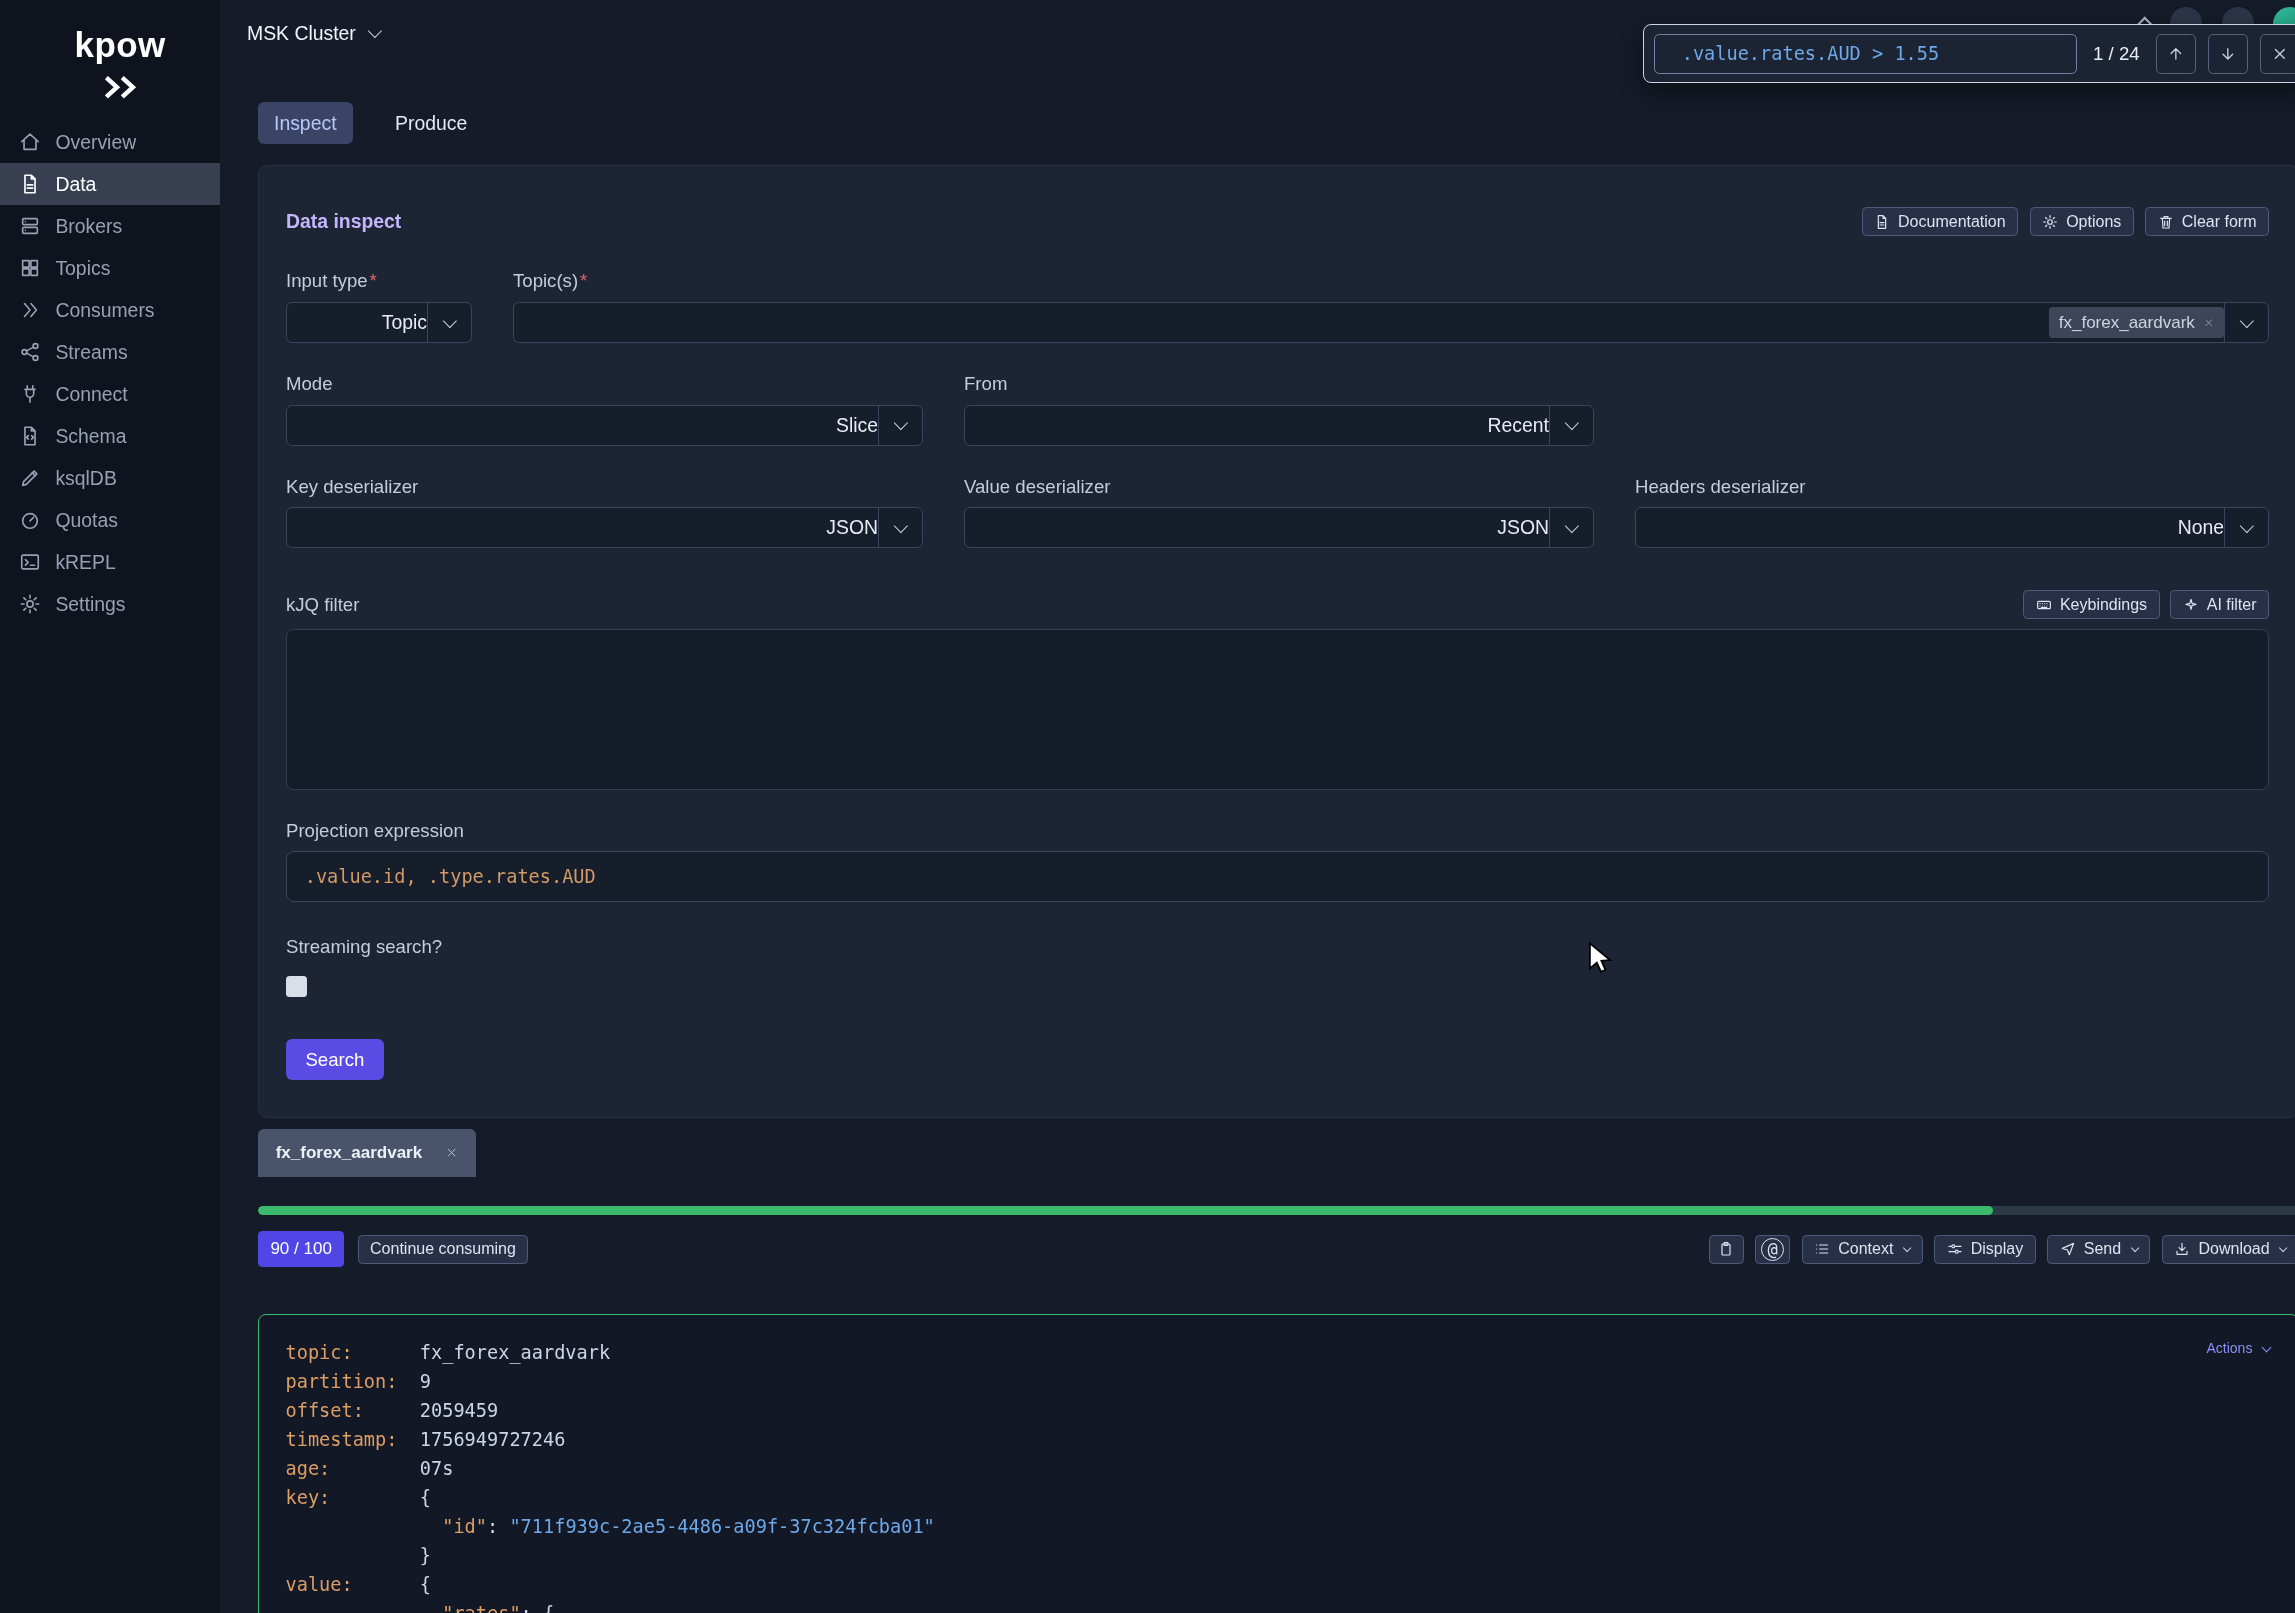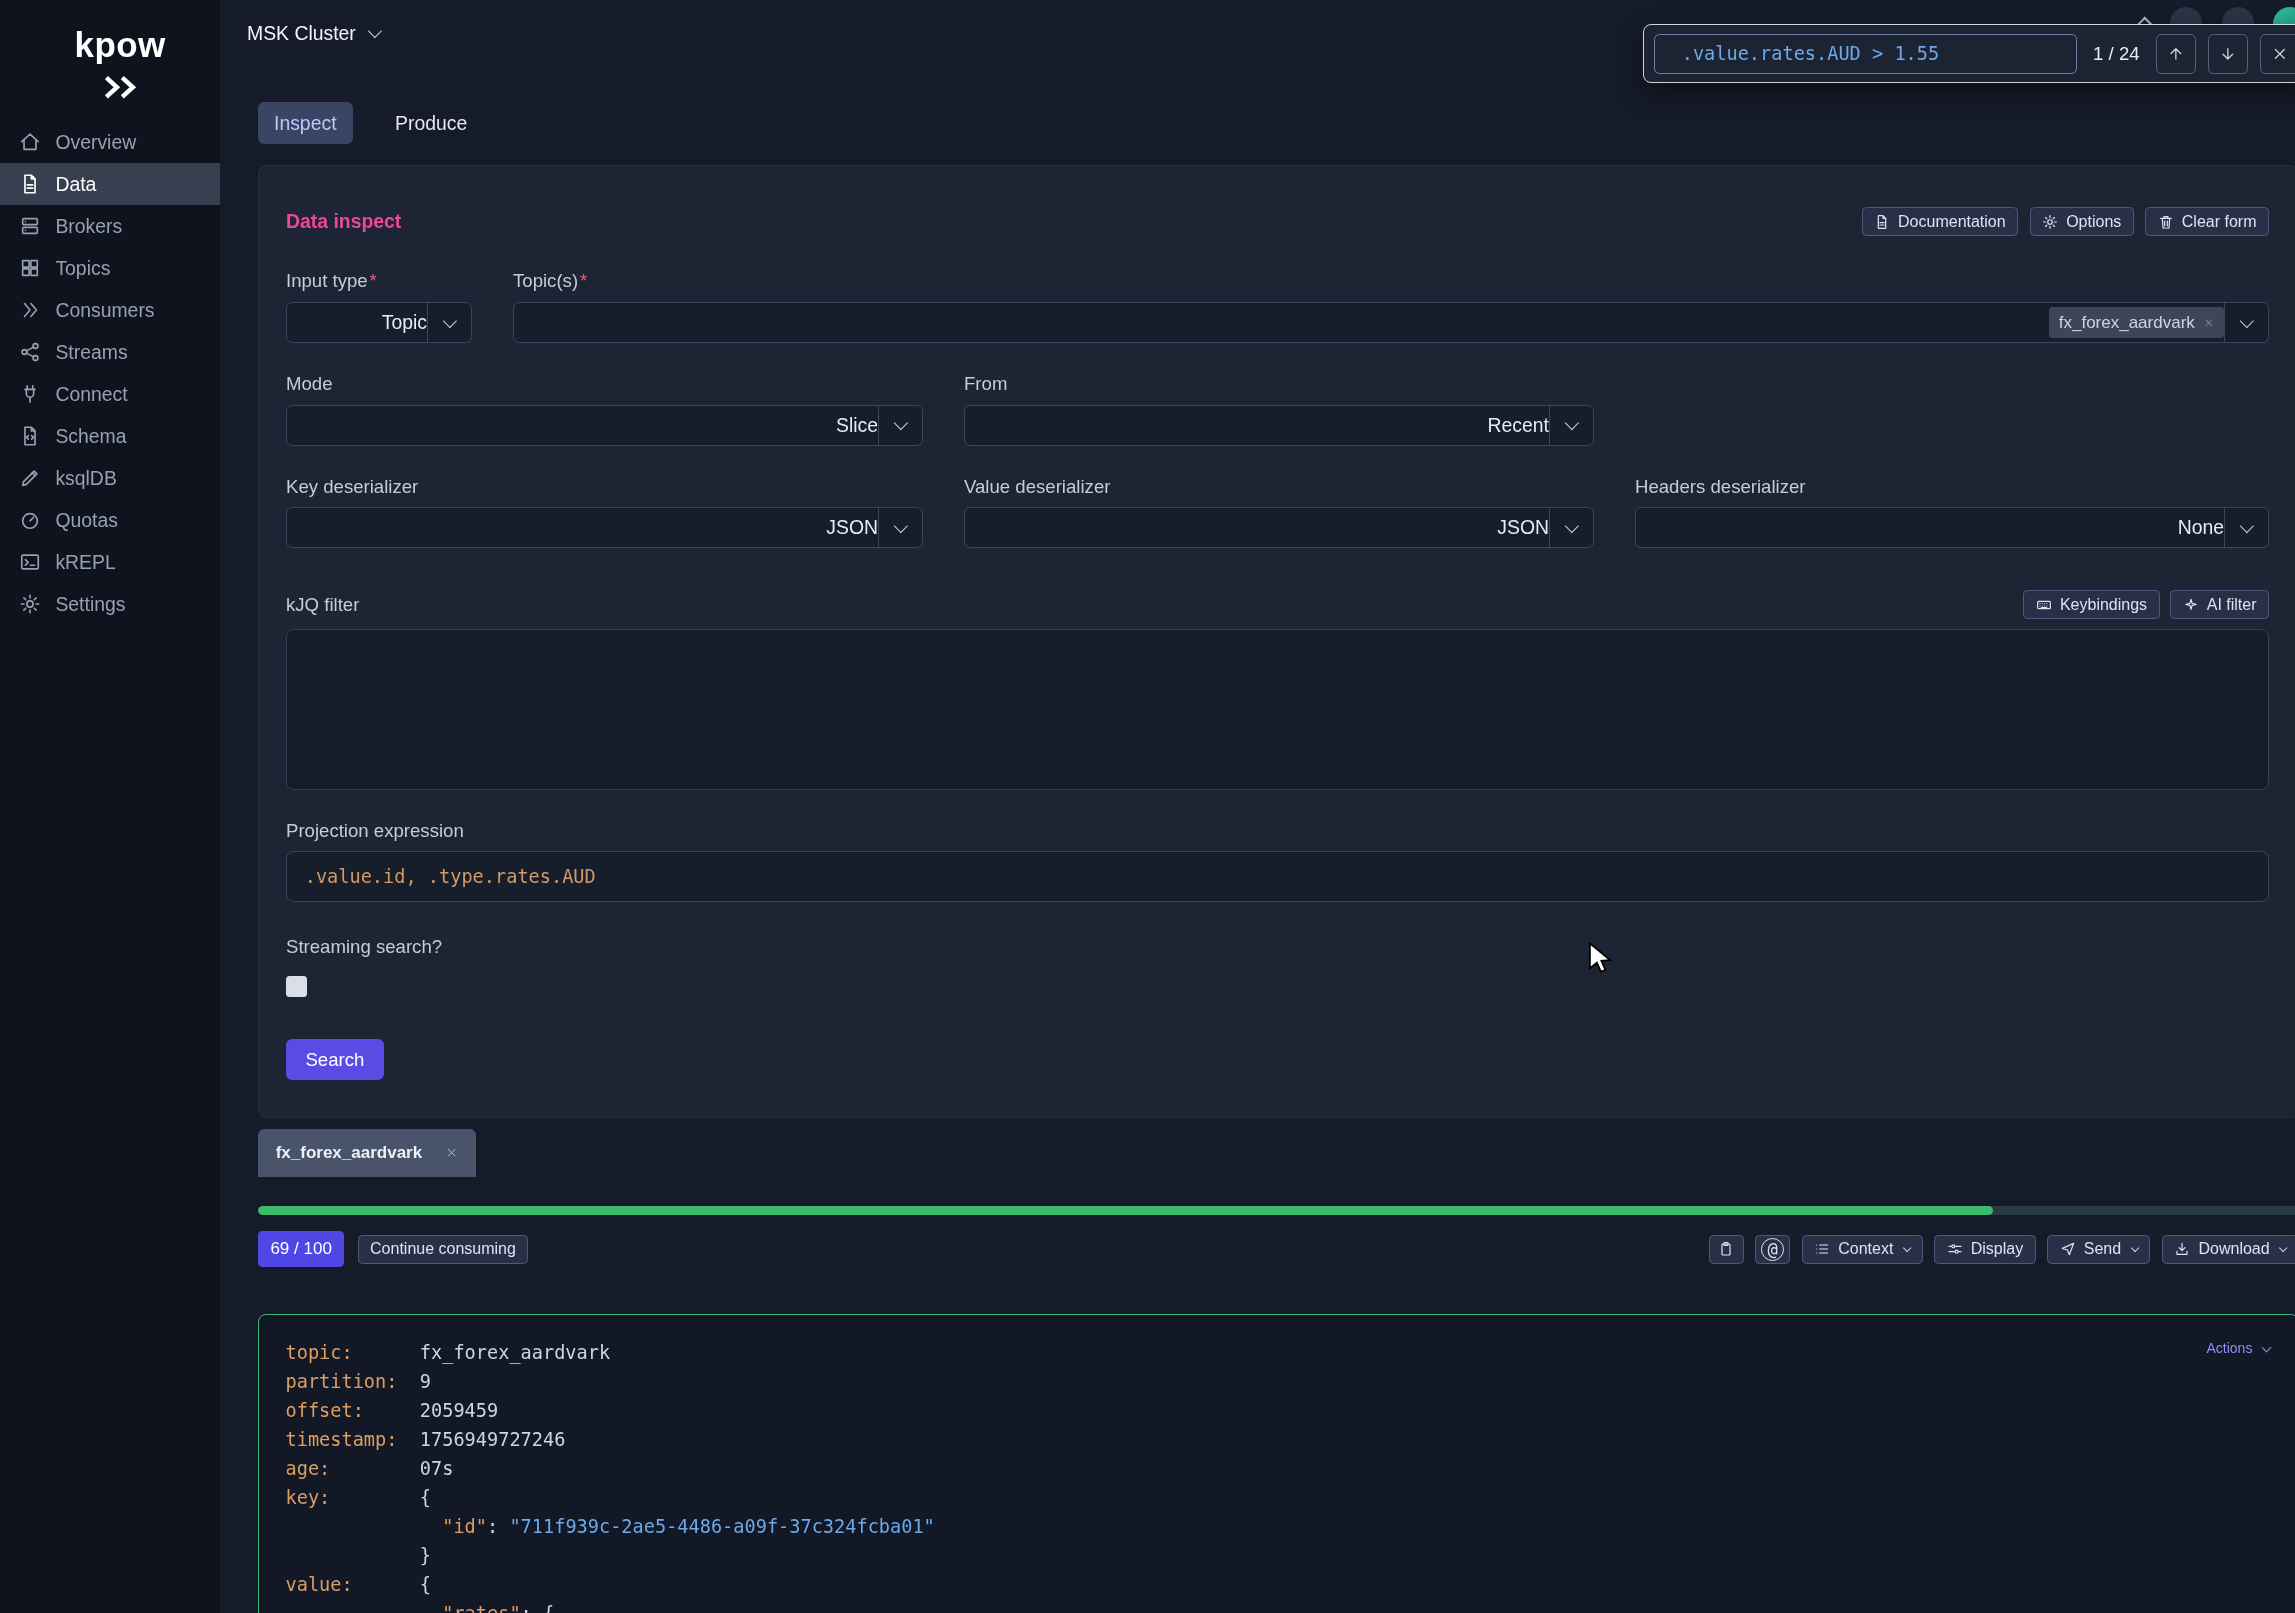--- a/index.html
+++ b/index.html
@@ -29,21 +29,21 @@
   .chev { width: 9.7px; height: 9.7px; border-right: 1.8px solid #c7d0de; border-bottom: 1.8px solid #c7d0de; transform: rotate(45deg); margin-top: -4.4px; }
 
   .content { padding: 0 33px 0 38px; }
 
   .tabs { display: flex; gap: 26.5px; margin-top: 36px; align-items: center; }
   .tab { font-size: 19.4px; color: #e3e8f1; padding: 9.7px 16px; border-radius: 6.2px; cursor: pointer; }
   .tab.active { background: #3a4566; color: #bac7f8; }
 
   .panel { margin-top: 21px; background: #1d2433; border: 0.9px solid #272f42; border-radius: 8.8px; padding: 41px 29px 37px 27px; }
   .panel-head { display: flex; justify-content: space-between; align-items: center; }
-  .panel-head h2 { font-size: 19.4px; font-weight: 700; color: #ec4899; }
+  .panel-head h2 { font-size: 19.4px; font-weight: 700; color: #c4b5fd; }
   .head-actions { display: flex; gap: 11.5px; }
 
   .btn { display: inline-flex; align-items: center; gap: 8px; height: 29px; padding: 0 11.5px; font-size: 16px;
          color: #dde4f0; background: #273047; border: 0.9px solid #4c5a7c; border-radius: 4.4px; cursor: pointer;
          font-family: "Liberation Sans", sans-serif; white-space: nowrap; }
   .btn .ic svg { width: 16px; height: 16px; }
   .btn .chev { width: 6.2px; height: 6.2px; margin-top: -1.8px; margin-left: 2.7px; }
   .icon-btn { width: 35px; justify-content: center; padding: 0; }
   .at-glyph { font-family: "DejaVu Sans Mono", monospace; font-size: 17px; border: 1.8px solid currentColor; border-radius: 50%; width: 23px; height: 23px; display: inline-flex; align-items: center; justify-content: center; line-height: 1; }
 
@@ -452,21 +452,21 @@
             </span>
         </div>
       </div>
 
       <div class="progress">
         <div class="progress-fill" style="width: 85%;"></div>
       </div>
 
       <div class="results-toolbar">
         <div class="rt-left">
-          <span class="badge">69 / 100</span>
+          <span class="badge">90 / 100</span>
           <button class="btn">Continue consuming</button>
         </div>
         <div class="rt-right">
           <button class="btn icon-btn">
               <span class="ic">
                 <svg viewBox="0 0 24 24" fill="none" stroke="currentColor" stroke-width="1.8" stroke-linecap="round" stroke-linejoin="round">
                   <rect x="6" y="4.5" width="12" height="16.5" rx="1.5"></rect>
                   <rect x="9" y="2.5" width="6" height="4" rx="1"></rect>
                 </svg>
               </span>

